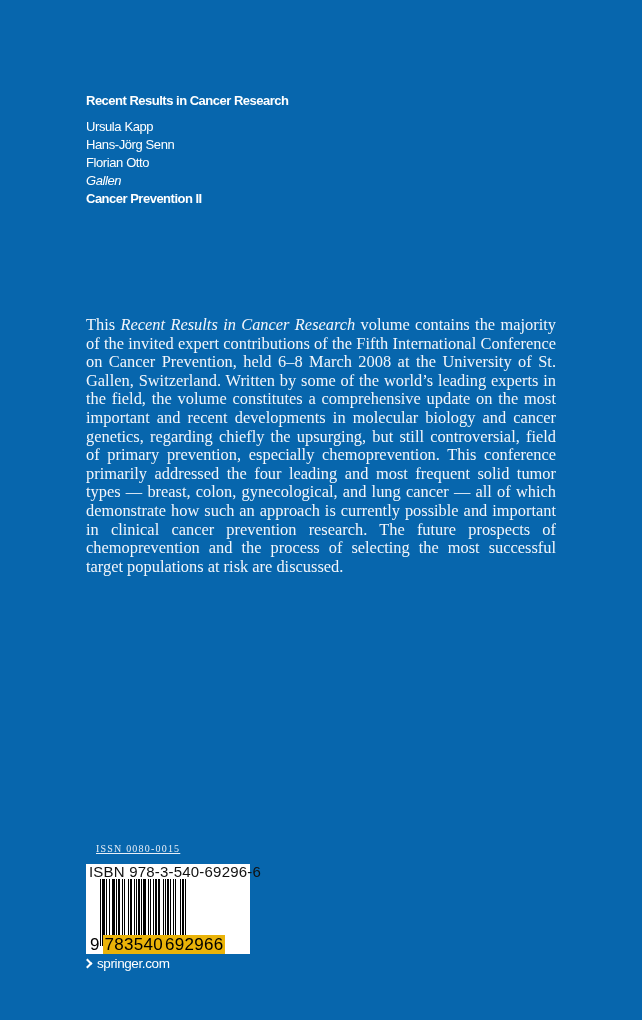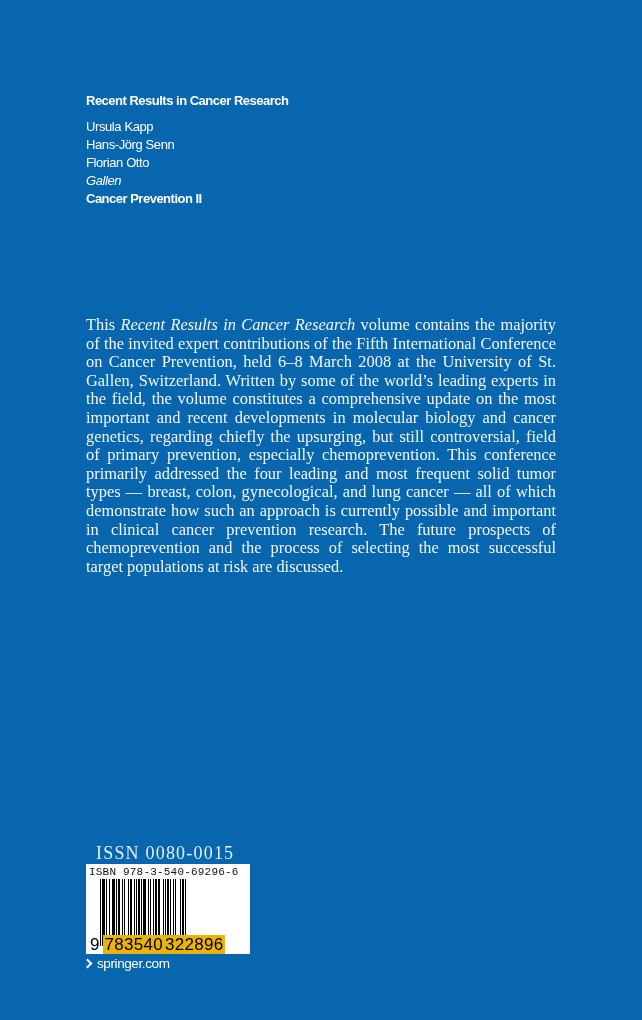--- a/index.html
+++ b/index.html
@@ -52,37 +52,38 @@
       margin: 0;
     }
     .blurb .italic {
       font-style: italic;
     }
     .issn {
       position: absolute;
       left: 96px;
       top: 843px;
       font-family: "Liberation Serif", serif;
-      font-size: 18px;
+      font-size: 10px;
       letter-spacing: 1.2px;
       color: #e8eef7;
+      text-decoration: underline;
     }
     .barcode-box {
       position: absolute;
       left: 86px;
       top: 864px;
       width: 164px;
       height: 90px;
       background: #ffffff;
       box-sizing: border-box;
       padding: 2px 3px;
     }
     .isbn-text {
-      font-family: Liberation Mono, monospace;
-      font-size: 11px;
+      font-family: Liberation Sans, sans-serif;
+      font-size: 15px;
       line-height: 12px;
       color: #111;
       white-space: nowrap;
       letter-spacing: 0.2px;
     }
     .bars {
       position: absolute;
       left: 14px;
       top: 15px;
       width: 134px;
@@ -218,20 +219,20 @@
       <span style="width: 1.05px;"></span>
       <span class="gap" style="width: 3.15px;"></span>
       <span style="width: 1.05px;"></span>
       <span class="gap" style="width: 1.05px;"></span>
       <span style="width: 2.1px;"></span>
       <span class="gap" style="width: 1.05px;"></span>
       <span style="width: 1.05px;"></span>
       <span class="gap" style="width: 1.05px;"></span>
     </div>
   <div class="ean-digits">
-    <span class="first">9</span><span class="grp">783540</span><span class="grp">322896</span>
+    <span class="first">9</span><span class="grp">783540</span><span class="grp">692966</span>
   </div>
 </div>
 
 <div class="springer">
   <span class="chev"></span>
   <span>springer.com</span>
 </div>
 
 </body></html>

